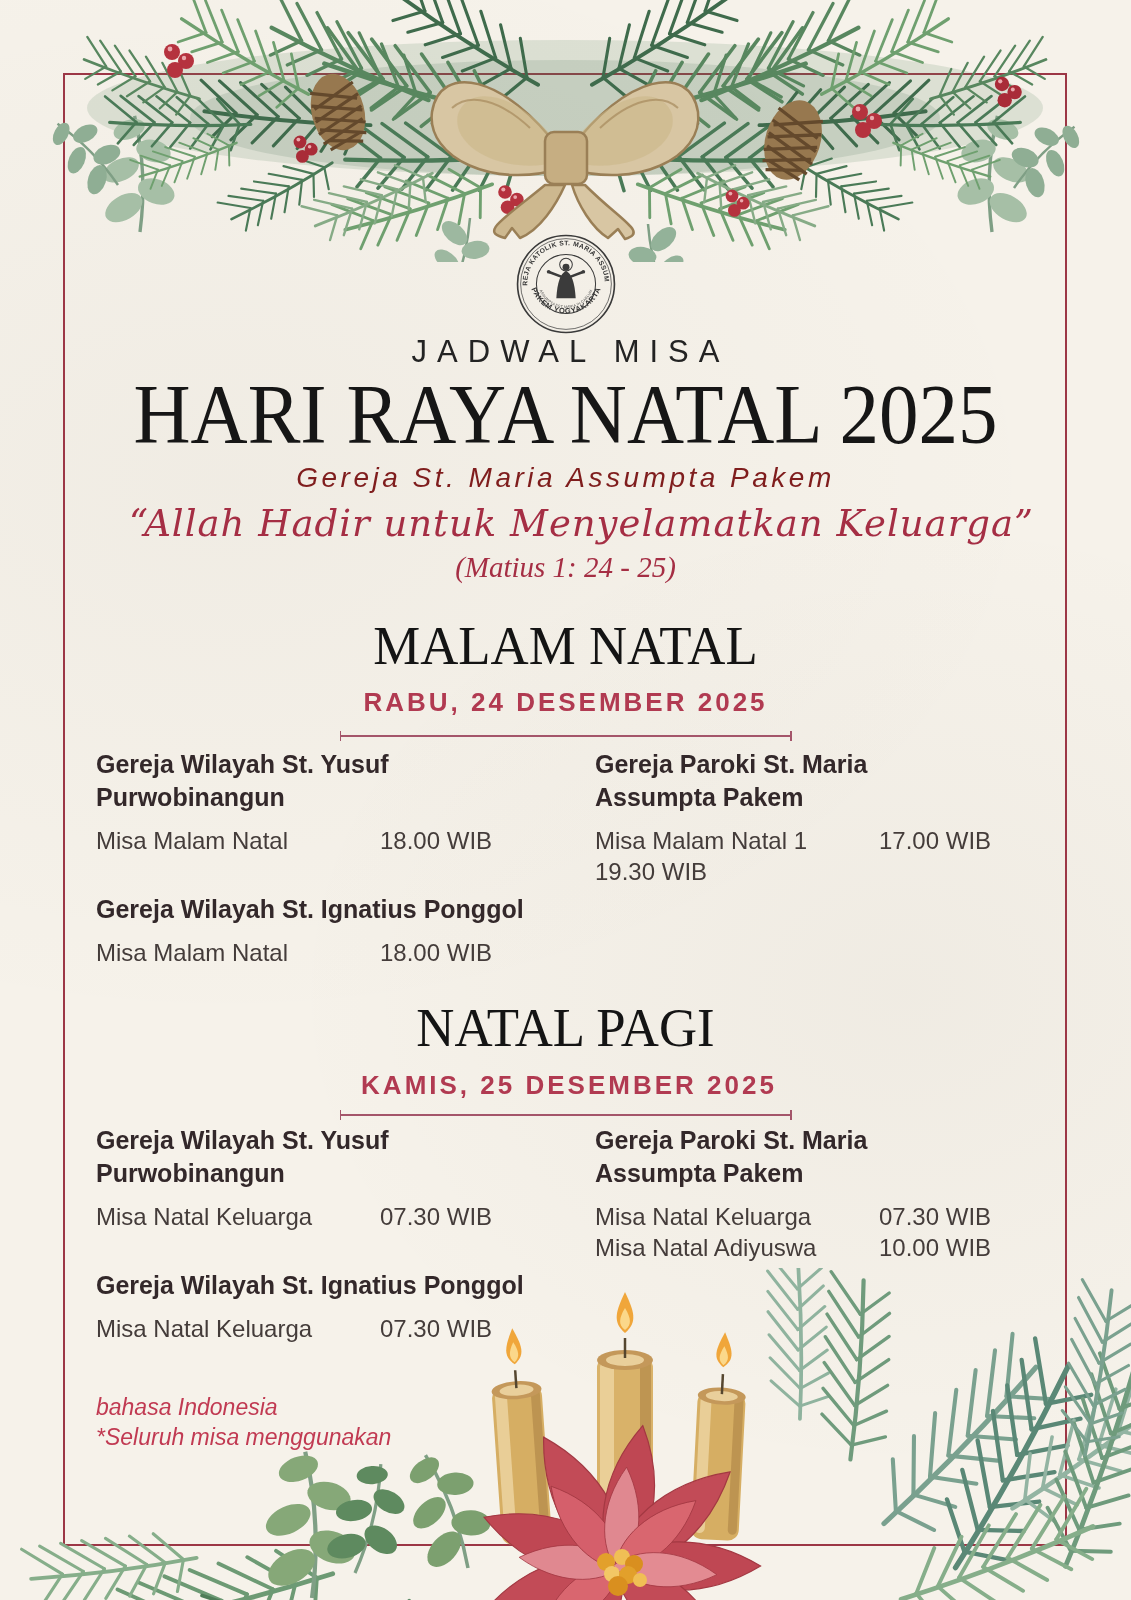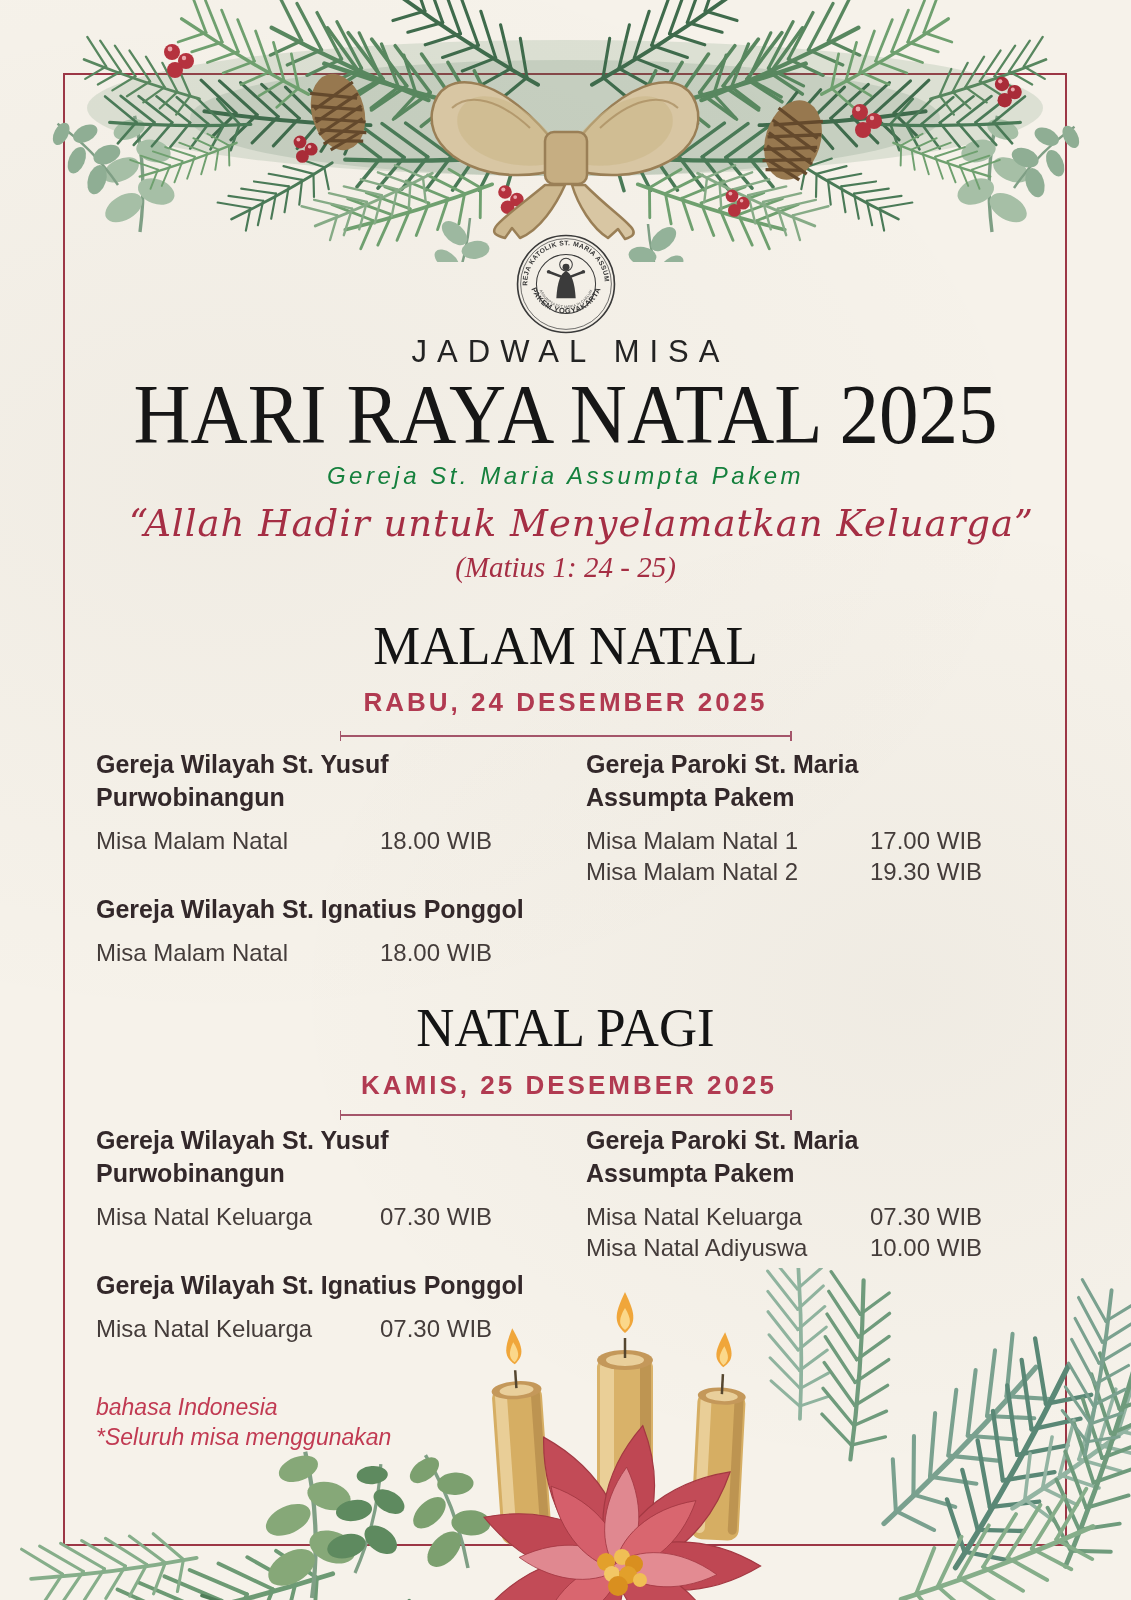--- a/index.html
+++ b/index.html
@@ -31,21 +31,21 @@
     text-indent:10px;
   }
   .title{
     position:absolute; top:368px; width:100%; text-align:center;
     font-family:"Liberation Serif", serif; font-weight:normal;
     font-size:85px; line-height:92px; color:#161616; letter-spacing:0px;
     transform:scaleX(.93);
   }
   .subtitle{
     position:absolute; top:462px; width:100%; text-align:center;
-    font-style:italic; font-size:24px; letter-spacing:3.5px; color:#15803d;
+    font-style:italic; font-size:28px; letter-spacing:3.5px; color:#7f1d1d;
   }
   .quote{
     position:absolute; top:502px; width:100%; text-align:center;
     font-family:"DejaVu Serif", serif; font-style:italic;
     font-size:37px; color:#a52e44; letter-spacing:1px;padding-left:32px;
   }
   .quote-ref{
     position:absolute; top:551px; width:100%; text-align:center;
     font-family:Liberation Serif, serif; font-style:italic;
     font-size:29px; color:#a52e44;
@@ -68,21 +68,21 @@
   .divider::before,.divider::after{
     content:""; position:absolute; top:0; width:1.6px; height:10px; background:#a4556a;
   }
   .divider::before{ left:0; } .divider::after{ right:0; }
 
   .s1-title{ top:616px; } .s1-date{ top:687px; } .d1{ top:731px; }
   .s2-title{ top:998px; } .s2-date{ top:1070px;padding-left:7px; } .d2{ top:1110px; }
 
   .schedule{
     position:absolute; left:96px; width:939px;
-    display:grid; grid-template-columns:458px auto; column-gap:32px;
+    display:grid; grid-template-columns:458px auto; column-gap:41px;
   }
   .sch1{ top:748px; } .sch2{ top:1124px; }
   .church-block{ margin-bottom:37px; }
   .church{
     font-size:25px; font-weight:bold; color:#33282a; line-height:33px;
     margin-bottom:11px;
   }
   .w-left{ max-width:470px; }
   .w-right{ max-width:350px; }
   .mass-row{
@@ -330,21 +330,20 @@
       </div>
     </div>
     <div class="col">
       <div class="church-block">
         <div class="church w-right">Gereja Paroki St. Maria Assumpta Pakem</div>
         <div class="mass-row">
           <span>Misa Malam Natal 1</span>
           <span>17.00 WIB</span>
         </div>
         <div class="mass-row">
-          <span>Misa Malam Natal 2</span>
           <span>19.30 WIB</span>
         </div>
       </div>
     </div>
   </div>
 
   <h2 class="sec-title s2-title">NATAL PAGI</h2>
   <div class="sec-date s2-date">KAMIS, 25 DESEMBER 2025</div>
   <div class="divider d2">
       <div class="line"></div>

